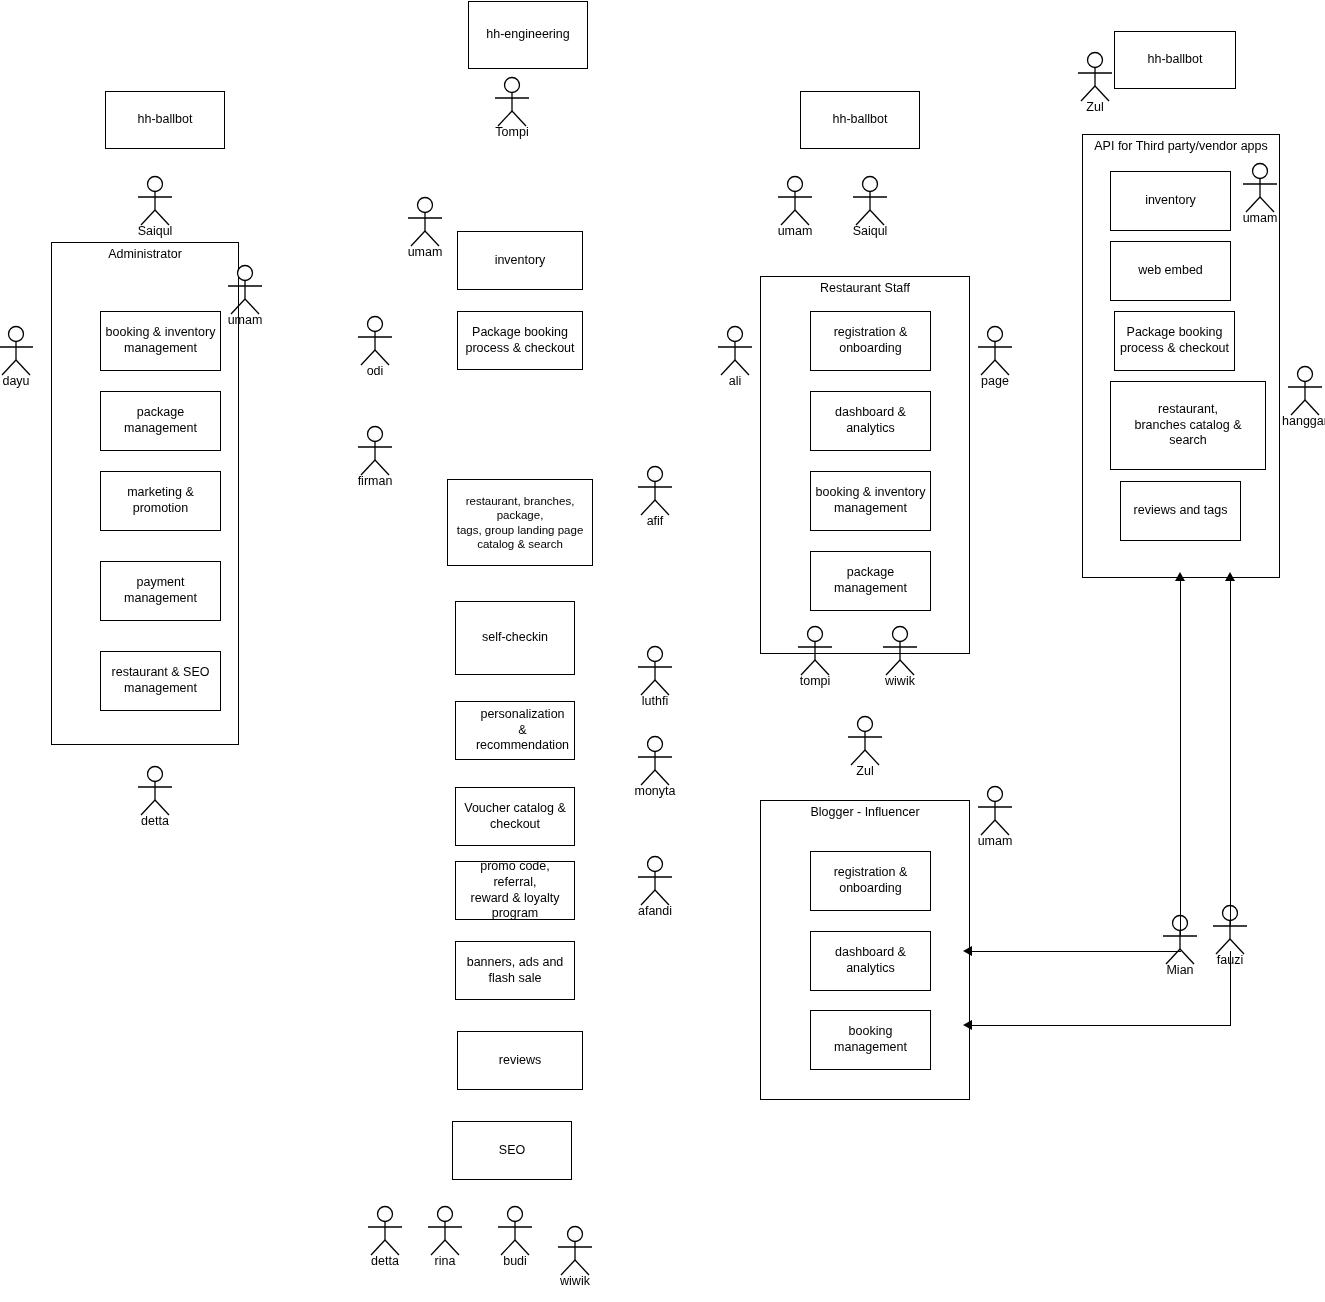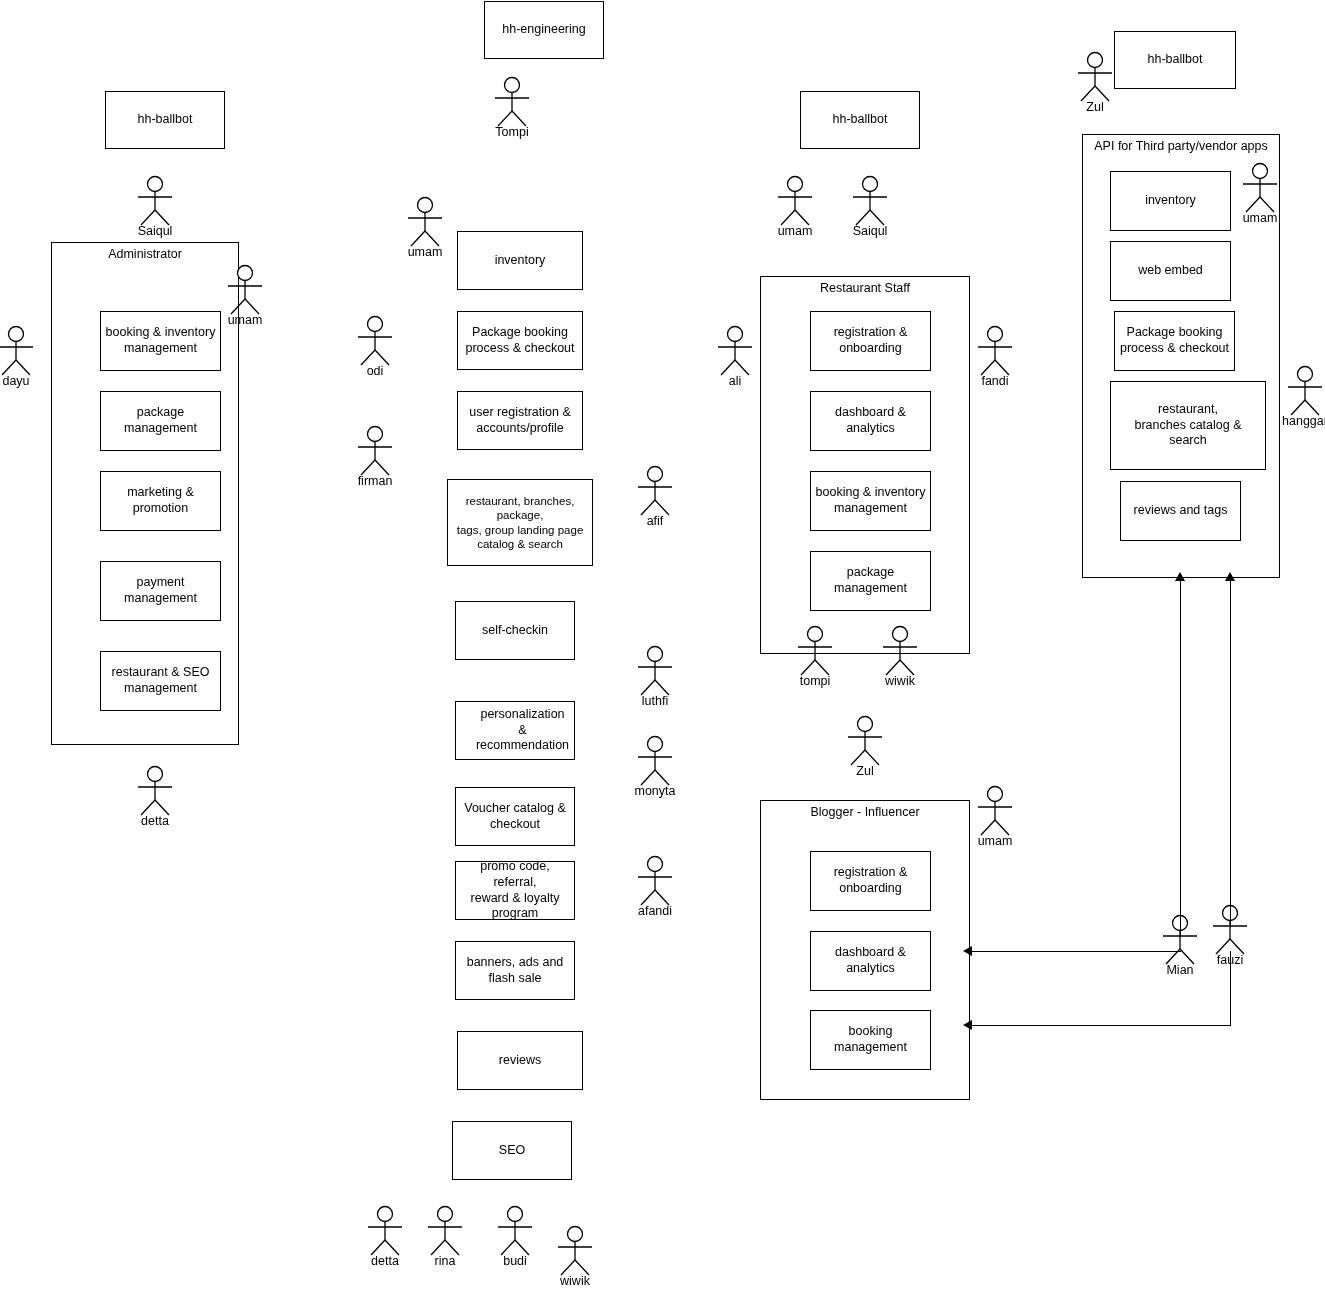--- a/index.html
+++ b/index.html
@@ -92,21 +92,21 @@
     border-bottom: 9px solid #000000;
   }
 </style>
 </head>
 <body>
 
 <div id="canvas">
 
   <div class="box" style="left:105px; top:91px; width:120px; height:58px;">hh-ballbot</div>
 
-  <div class="box" style="left:484px; top:1px; width:120px; height:58px;">hh-engineering</div>
+  <div class="box" style="left:468px; top:1px; width:120px; height:68px;">hh-engineering</div>
 
   <div class="box" style="left:800px; top:91px; width:120px; height:58px;">hh-ballbot</div>
 
   <div class="box" style="left:1114px; top:31px; width:122px; height:58px;">hh-ballbot</div>
 
   <div class="group" style="left:51px; top:242px; width:188px; height:503px;">
     <div class="group-title">Administrator</div>
   </div>
   <div class="box" style="left:100px; top:311px; width:121px; height:60px;">booking &amp; inventory
 management</div>
@@ -159,26 +159,24 @@
       <line x1="6" y1="21" x2="40" y2="21" stroke="#000" stroke-width="1.3"></line>
       <line x1="23" y1="34" x2="9" y2="49" stroke="#000" stroke-width="1.3"></line>
       <line x1="23" y1="34" x2="37" y2="49" stroke="#000" stroke-width="1.3"></line>
     </svg>
     <div class="actor-label">detta</div>
   </div>
 
   <div class="box" style="left:457px; top:231px; width:126px; height:59px;">inventory</div>
   <div class="box" style="left:457px; top:311px; width:126px; height:59px;">Package booking
 process &amp; checkout</div>
-  <div class="box" style="left:457px; top:391px; width:126px; height:59px;">user registration &amp;
-accounts/profile</div>
   <div class="box" style="left:447px; top:479px; width:146px; height:87px; font-size:11.5px;">restaurant, branches, package,
 tags, group landing page
 catalog &amp; search</div>
-  <div class="box" style="left:455px; top:601px; width:120px; height:59px;">self-checkin</div>
+  <div class="box" style="left:455px; top:601px; width:120px; height:74px;">self-checkin</div>
   <div class="box" style="left:455px; top:701px; width:120px; height:59px;padding-left:19px;">personalization &amp;
 recommendation</div>
   <div class="box" style="left:455px; top:787px; width:120px; height:59px;">Voucher catalog &amp;
 checkout</div>
   <div class="box" style="left:455px; top:861px; width:120px; height:59px;">promo code, referral,
 reward &amp; loyalty
 program</div>
   <div class="box" style="left:455px; top:941px; width:120px; height:59px;">banners, ads and
 flash sale</div>
   <div class="box" style="left:457px; top:1031px; width:126px; height:59px;">reviews</div>
@@ -362,21 +360,21 @@
   </div>
 
   <div class="actor" style="left:972px; top:326px;">
     <svg viewBox="0 0 46 50">
       <circle cx="23" cy="8" r="7.5" fill="#fff" stroke="#000" stroke-width="1.3"></circle>
       <line x1="23" y1="15.5" x2="23" y2="34" stroke="#000" stroke-width="1.3"></line>
       <line x1="6" y1="21" x2="40" y2="21" stroke="#000" stroke-width="1.3"></line>
       <line x1="23" y1="34" x2="9" y2="49" stroke="#000" stroke-width="1.3"></line>
       <line x1="23" y1="34" x2="37" y2="49" stroke="#000" stroke-width="1.3"></line>
     </svg>
-    <div class="actor-label">fandi</div>
+    <div class="actor-label">page</div>
   </div>
 
   <div class="actor" style="left:792px; top:626px;">
     <svg viewBox="0 0 46 50">
       <circle cx="23" cy="8" r="7.5" fill="#fff" stroke="#000" stroke-width="1.3"></circle>
       <line x1="23" y1="15.5" x2="23" y2="34" stroke="#000" stroke-width="1.3"></line>
       <line x1="6" y1="21" x2="40" y2="21" stroke="#000" stroke-width="1.3"></line>
       <line x1="23" y1="34" x2="9" y2="49" stroke="#000" stroke-width="1.3"></line>
       <line x1="23" y1="34" x2="37" y2="49" stroke="#000" stroke-width="1.3"></line>
     </svg>

